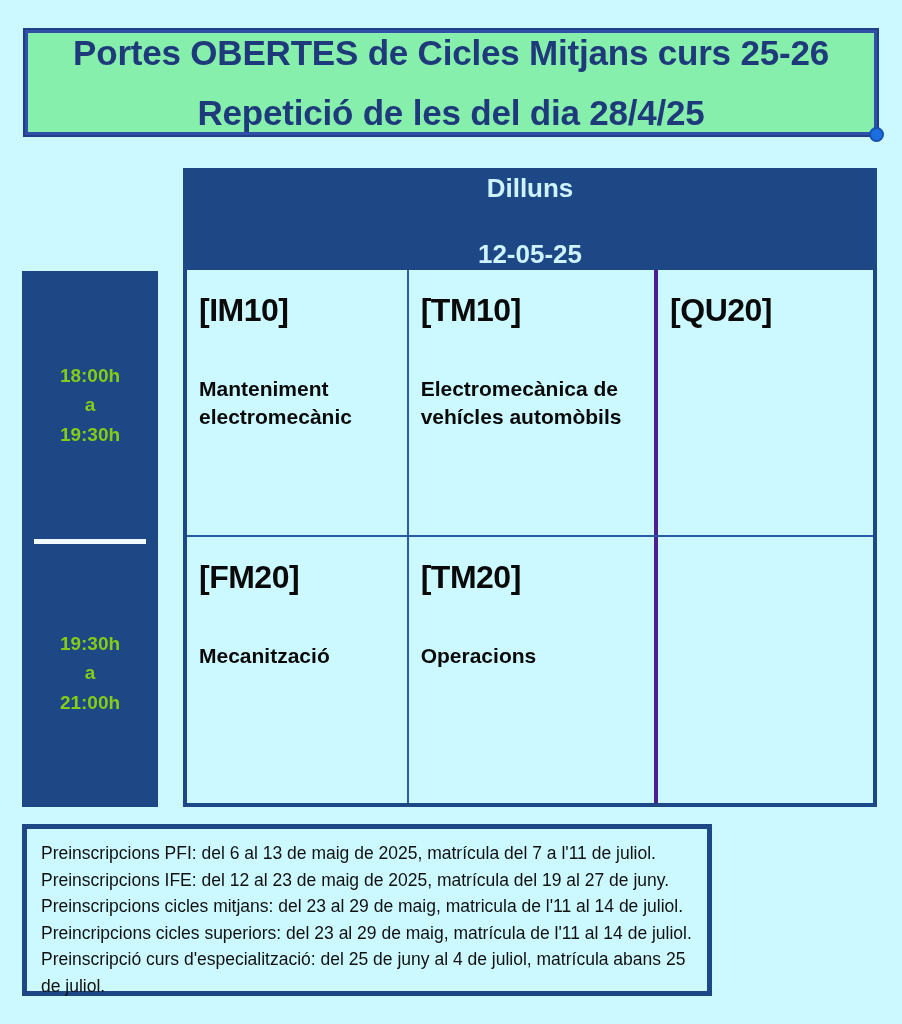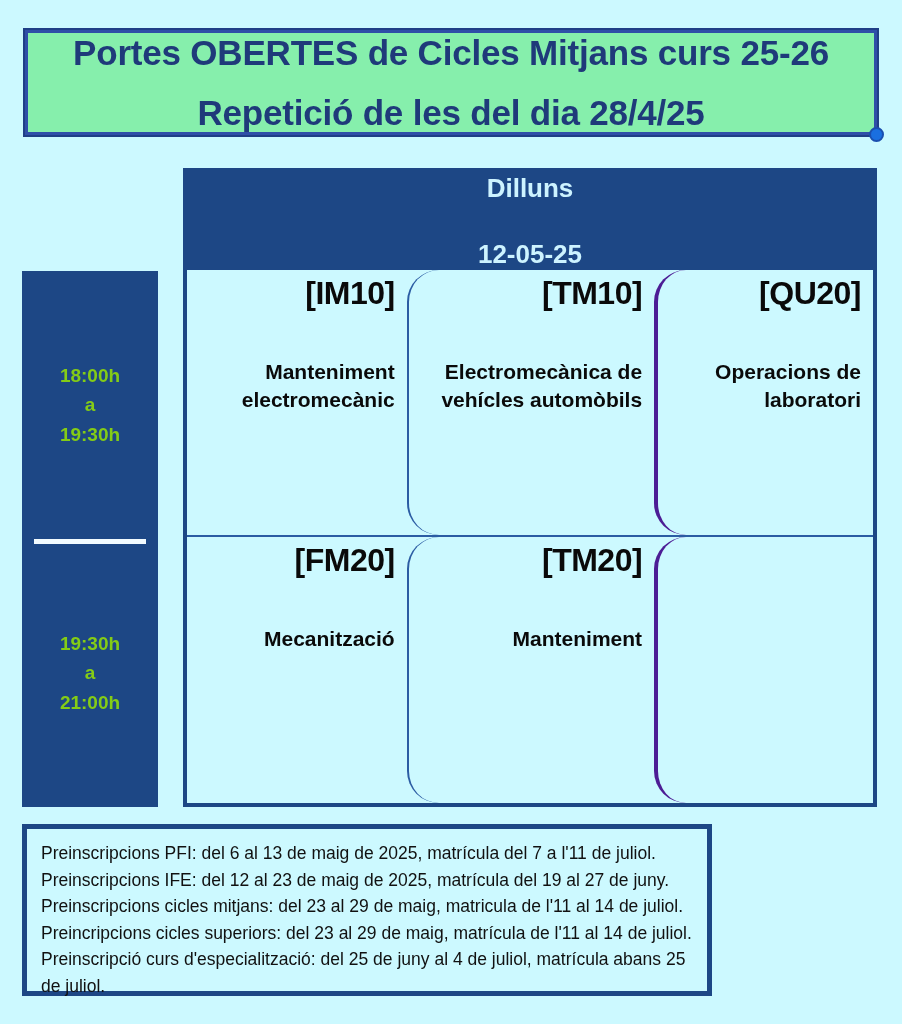--- a/index.html
+++ b/index.html
@@ -121,24 +121,23 @@
     font-weight: bold;
   }
   .trow {
     display: flex;
     box-sizing: border-box;
   }
   .trow.row1 { height: 265px; }
   .trow.row2 { height: 268px; border-top: 2px solid #2b5ca3; }
   .tcell {
     box-sizing: border-box;
-    padding: 5px 12px 0 12px;
-    text-align: right;
+    padding: 22px 12px 0 12px;
+    text-align: left;
     overflow: hidden;
-    border-radius: 32px;
   }
   .tcell.c0 { width: 229px; }
   .tcell.c1 { width: 258px; border-left: 2px solid #2b5ca3; }
   .tcell.c2 { width: 228px; border-left: 4px solid #4c1d95; }
   .cell-code {
     font-size: 32px;
     font-weight: bold;
     color: #0a0a0a;
     letter-spacing: -0.5px;
     line-height: 1.15;
@@ -206,32 +205,31 @@
     <div class="tcell c0">
       <div class="cell-code">[IM10]</div>
       <div class="cell-name">Manteniment electromecànic</div>
     </div>
     <div class="tcell c1">
       <div class="cell-code">[TM10]</div>
       <div class="cell-name">Electromecànica de vehícles automòbils</div>
     </div>
     <div class="tcell c2">
       <div class="cell-code">[QU20]</div>
-      <div class="cell-name">Operacions de laboratori</div>
     </div>
   </div>
 
   <div class="trow row2">
     <div class="tcell c0">
       <div class="cell-code">[FM20]</div>
       <div class="cell-name">Mecanització</div>
     </div>
     <div class="tcell c1">
       <div class="cell-code">[TM20]</div>
-      <div class="cell-name">Manteniment</div>
+      <div class="cell-name">Operacions</div>
     </div>
     <div class="tcell c2">
       <div class="cell-code"></div>
       <div class="cell-name"></div>
     </div>
   </div>
 
 </div>
 
 <div class="notes-box">

